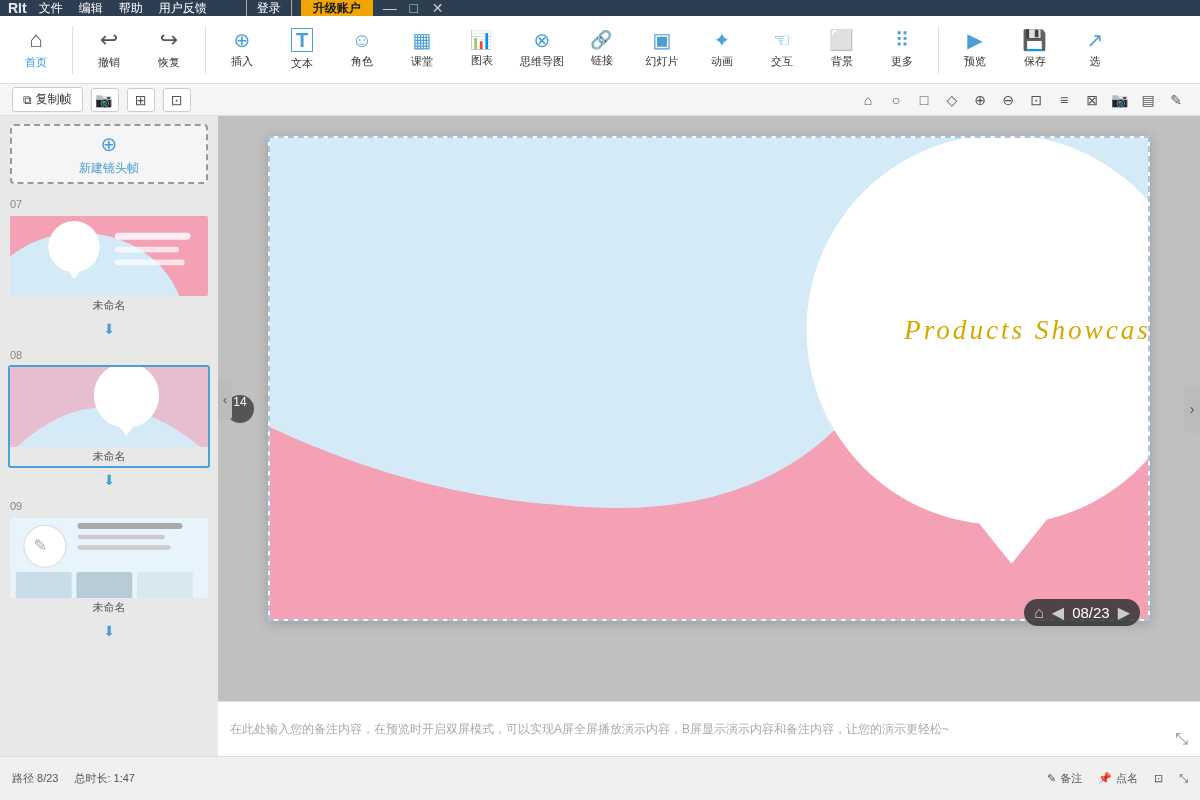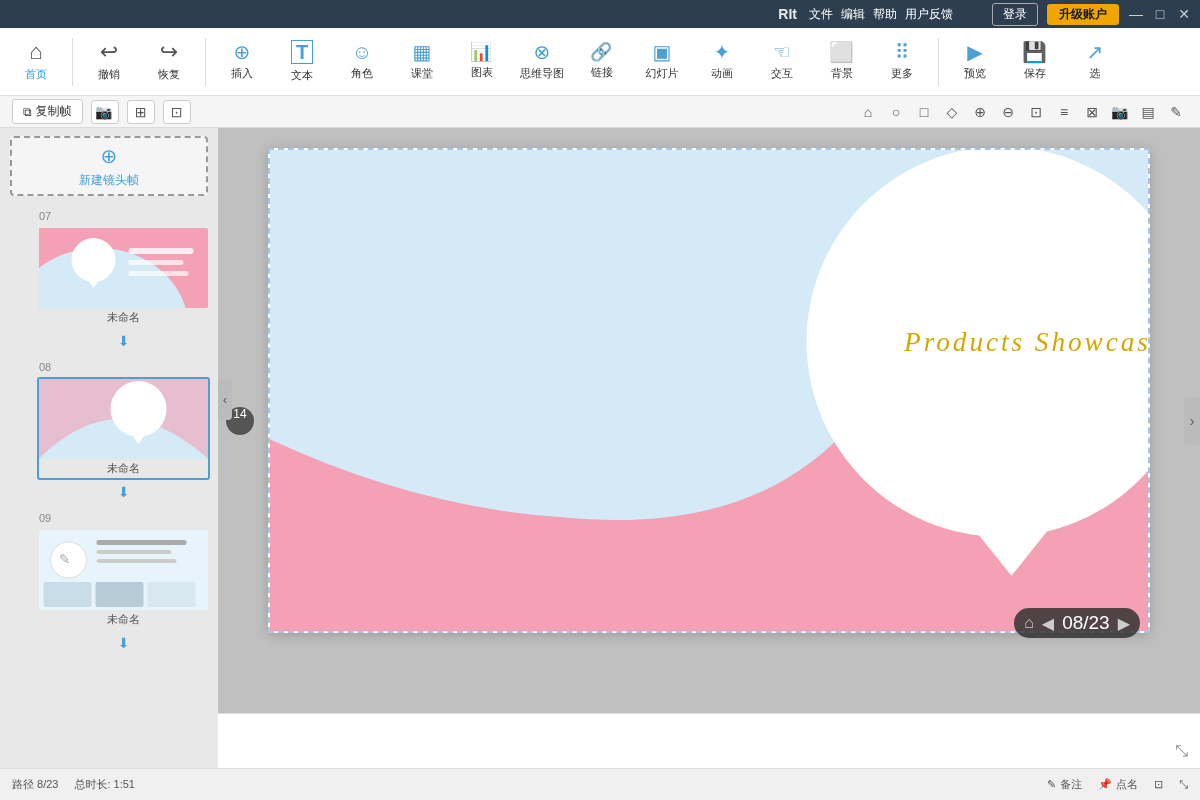--- a/index.html
+++ b/index.html
@@ -1,31 +1,31 @@
 <!DOCTYPE html>
 <html><head>
   <meta charset="utf-8">
   <style>
     * { box-sizing: border-box; margin: 0; padding: 0; }
     body { font-family: 'Microsoft YaHei', 'PingFang SC', sans-serif; font-size: 12px; background: #f0f0f0; overflow: hidden; width: 1200px; height: 800px; display: flex; flex-direction: column; }
 
     
     .title-bar {
-      height: 28px;
+      height: 16px;
       background: #2c3e50;
       display: flex;
       align-items: center;
-      justify-content: flex-end;
+      justify-content: flex-start;
       padding: 0 8px;
       color: #fff;
       font-size: 12px;
       flex-shrink: 0;
     }
     .title-bar-left { display: flex; align-items: center; gap: 12px; }
-    .title-bar-menu { display: flex; gap: 8px; }
+    .title-bar-menu { display: flex; gap: 16px; }
     .title-bar-menu span { cursor: pointer; font-size: 12px; }
     .title-bar-center { position: absolute; left: 50%; transform: translateX(-50%); font-size: 12px; color: #fff; }
     .title-bar-right { display: flex; align-items: center; gap: 9px; padding-left: 39px; }
     .btn-login { background: transparent; border: 1px solid #aaa; color: #fff; padding: 2px 10px; border-radius: 3px; cursor: pointer; font-size: 12px; }
     .btn-upgrade { background: #f0a500; border: none; color: #0f172a; padding: 2px 12px; border-radius: 3px; cursor: pointer; font-size: 12px; font-weight: bold; }
     .win-controls { display: flex; gap: 8px; }
     .win-control { width: 16px; height: 16px; display: flex; align-items: center; justify-content: center; cursor: pointer; color: #ccc; font-size: 14px; }
 
     
     .toolbar {
@@ -108,21 +108,21 @@
       justify-content: center;
       height: 60px;
       cursor: pointer;
       color: #4a9fd4;
       font-size: 12px;
       gap: 4px;
       background: #f5f5f5;
     }
     .new-frame-icon { font-size: 20px; }
 
-    .slide-group { padding: 4px 0; margin-left: 29px; }
+    .slide-group { padding: 4px 0; }
     .slide-number {
       font-size: 11px; color: #888; padding: 2px 10px;
     }
     .slide-item {
       margin: 2px 8px;
       border: 2px solid transparent;
       border-radius: 3px;
       cursor: pointer;
       position: relative;
       overflow: visible;
@@ -252,21 +252,21 @@
       align-items: center;
       padding: 0 12px;
       flex-shrink: 0;
       position: relative;
     }
     .notes-placeholder { color: #aaa; font-size: 12px; line-height: 1.5; }
     .notes-expand { position: absolute; right: 12px; bottom: 8px; font-size: 16px; color: #888; cursor: pointer; }
 
     
     .status-bar {
-      height: 32px;
+      height: 44px;
       background: #f0f0f0;
       border-top: 1px solid #ddd;
       display: flex;
       align-items: center;
       padding: 0 12px;
       flex-shrink: 0;
       gap: 16px;
       font-size: 11px;
       color: #555;
     }
@@ -511,38 +511,39 @@
             <polygon points="720,410 760,460 800,410" fill="white"></polygon>
 
             <text x="650" y="230" font-size="28" fill="#d4a800" font-family="Georgia, serif" font-style="italic" letter-spacing="3">Products Showcase</text>
           </svg>
         </div>
       </div>
 
       <div class="playback-bar">
         <span class="play-icon-btn">⌂</span>
         <span class="play-icon-btn">◀</span>
-        <span style="font-size:19px;">08/23</span>
+        <span style="font-size:15px;">08/23</span>
         <span class="play-icon-btn">▶</span>
       </div>
 
       <div class="right-panel-toggle">
         <span>›</span>
       </div>
     </div>
 
     <div class="notes-bar">
+      <p class="notes-placeholder">在此处输入您的备注内容，在预览时开启双屏模式，可以实现A屏全屏播放演示内容，B屏显示演示内容和备注内容，让您的演示更轻松~</p>
       <span class="notes-expand">⤡</span>
     </div>
   </div>
 </div>
 
 <div class="status-bar">
   <span>路径 8/23</span>
-  <span>总时长: 1:51</span>
+  <span>总时长: 1:47</span>
   <div class="status-right">
     <div class="status-btn">
       <span>✎</span>
       <span>备注</span>
     </div>
     <div class="status-btn">
       <span>📌</span>
       <span>点名</span>
     </div>
     <div class="status-btn">

